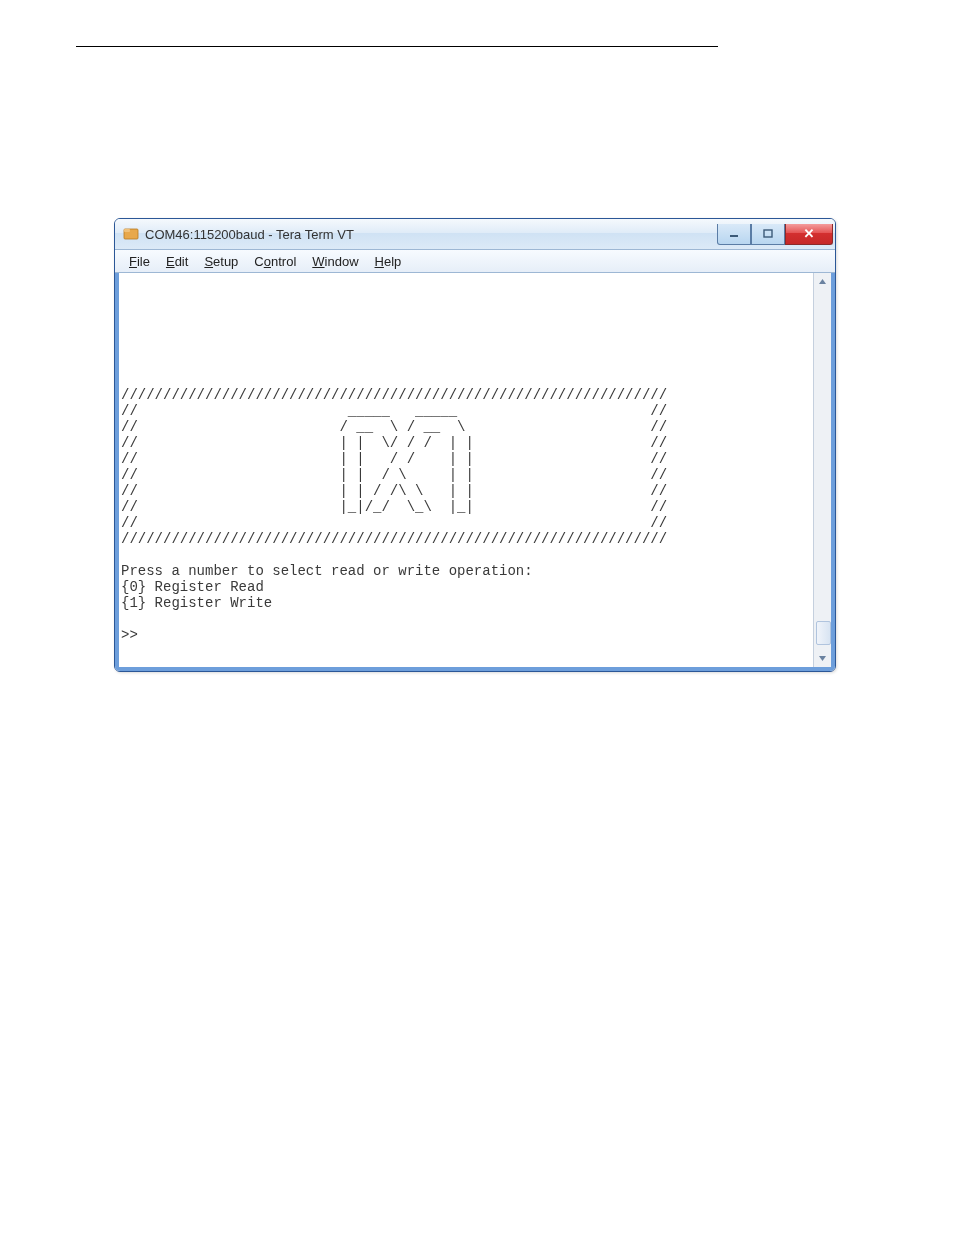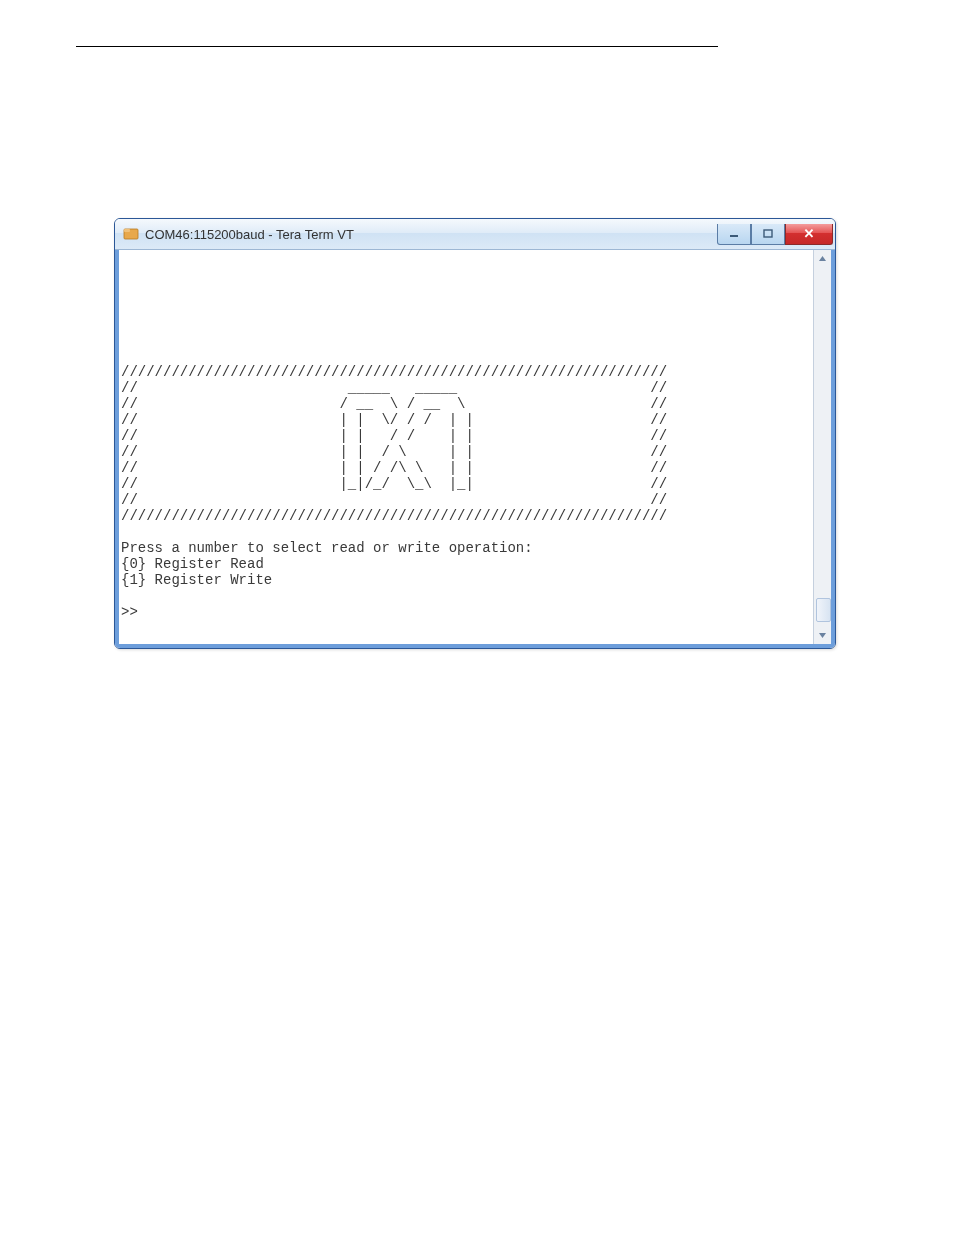--- a/index.html
+++ b/index.html
@@ -182,20 +182,28 @@
         </div>
         <div class="wc-btn wc-max">
           <svg width="10" height="10" viewBox="0 0 10 10">
               <rect x="1" y="1" width="8" height="7" fill="none" stroke="#3c5a78" stroke-width="1.4"></rect>
             </svg>
         </div>
         <div class="wc-btn wc-close">✕</div>
       </div>
     </div>
 
+    <div class="menubar">
+      <span class="menu-item"><u>F</u><span>ile</span></span>
+      <span class="menu-item"><u>E</u><span>dit</span></span>
+      <span class="menu-item"><u>S</u><span>etup</span></span>
+      <span class="menu-item"><span>C</span><u>o</u><span>ntrol</span></span>
+      <span class="menu-item"><u>W</u><span>indow</span></span>
+      <span class="menu-item"><u>H</u><span>elp</span></span>
+    </div>
 
     <div class="client">
       <div class="terminal">
 
 
 
 
 
 
 /////////////////////////////////////////////////////////////////

